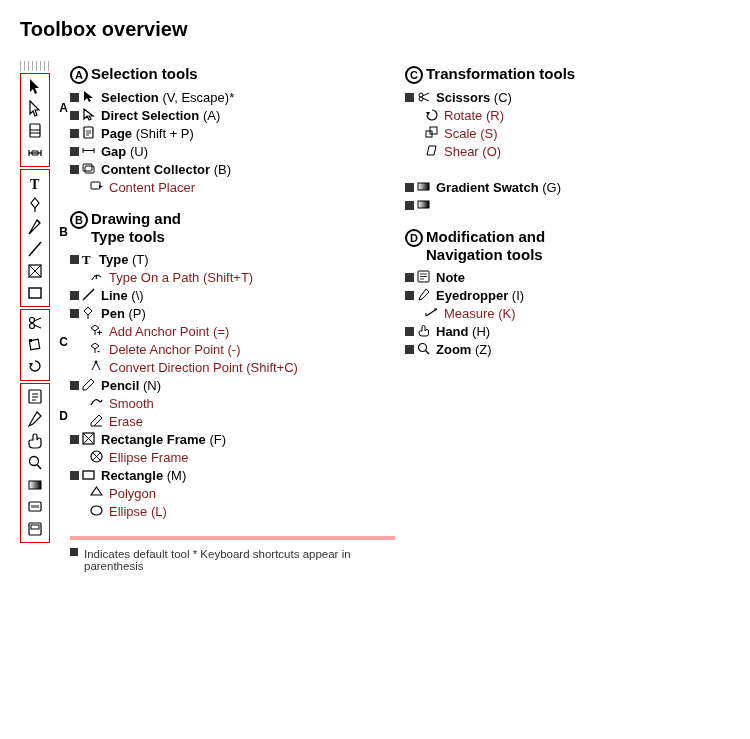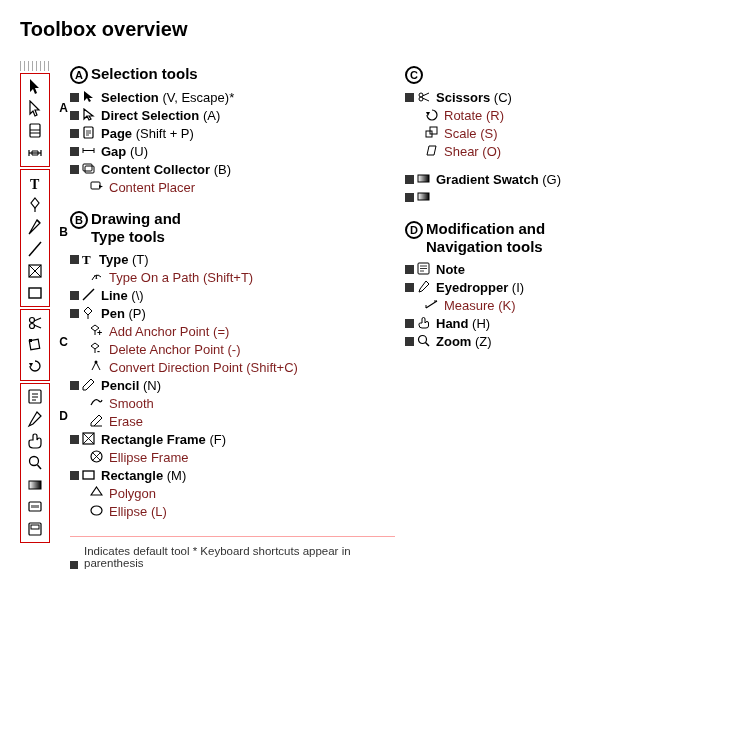--- a/index.html
+++ b/index.html
@@ -133,25 +133,25 @@
       font-weight: normal;
     }
     .section-gap {
       margin-top: 14px;
     }
 
     
     .footer-note {
       margin-top: 16px;
       padding-top: 8px;
-      border-top: 1px solid #fca5a5;
+      border-top: 4px solid #fca5a5;
       font-size: 11.5px;
       color: #333;
       display: flex;
-      align-items: flex-end;
+      align-items: flex-start;
       gap: 6px;
     }
     .footer-marker {
       width: 8px;
       height: 8px;
       background: #333;
       flex-shrink: 0;
     }
   </style>
 </head>
@@ -528,20 +528,21 @@
         <div class="footer-note">
           <span class="footer-marker"></span>
           <span>Indicates default tool   * Keyboard shortcuts appear in parenthesis</span>
         </div>
       </div>
 
       <div class="col-right">
 
         <div class="section-header">
           <span class="circle-letter">C</span>
+          <span class="header-text">Transformation tools</span>
         </div>
         <ul class="tool-list">
           <li>
             <span class="default-marker"></span>
             <span style="margin-right:3px;">
               <svg width="13" height="13" viewBox="0 0 13 13">
                   <circle cx="4" cy="5" r="2" fill="none" stroke="#000" stroke-width="1"></circle>
                   <circle cx="4" cy="9" r="2" fill="none" stroke="#000" stroke-width="1"></circle>
                   <line x1="5.5" y1="6" x2="12" y2="3" stroke="#000" stroke-width="1"></line>
                   <line x1="5.5" y1="8" x2="12" y2="11" stroke="#000" stroke-width="1"></line>
@@ -569,21 +570,21 @@
           </li>
           <li class="sub-item">
             <span style="margin-right:3px;">
               <svg width="13" height="13" viewBox="0 0 13 13">
                   <parallelogram></parallelogram>
                   <path d="M2 11 L4 2 L11 2 L9 11 Z" fill="none" stroke="#000" stroke-width="1"></path>
                 </svg>
             </span>
             <span>Shear <span class="tool-shortcut">(O)</span></span>
           </li>
-          <li style="margin-top:12px;">
+          <li style="margin-top:20px;">
             <span class="default-marker"></span>
             <span style="margin-right:3px;">
               <svg width="13" height="13" viewBox="0 0 13 13">
                   <defs>
                     <linearGradient id="gs1" x1="0" y1="0" x2="1" y2="0">
                       <stop offset="0%" stop-color="#fff"></stop>
                       <stop offset="100%" stop-color="#000"></stop>
                     </linearGradient>
                   </defs>
                   <rect x="1" y="3" width="11" height="7" fill="url(#gs1)" stroke="#000" stroke-width="1"></rect>

